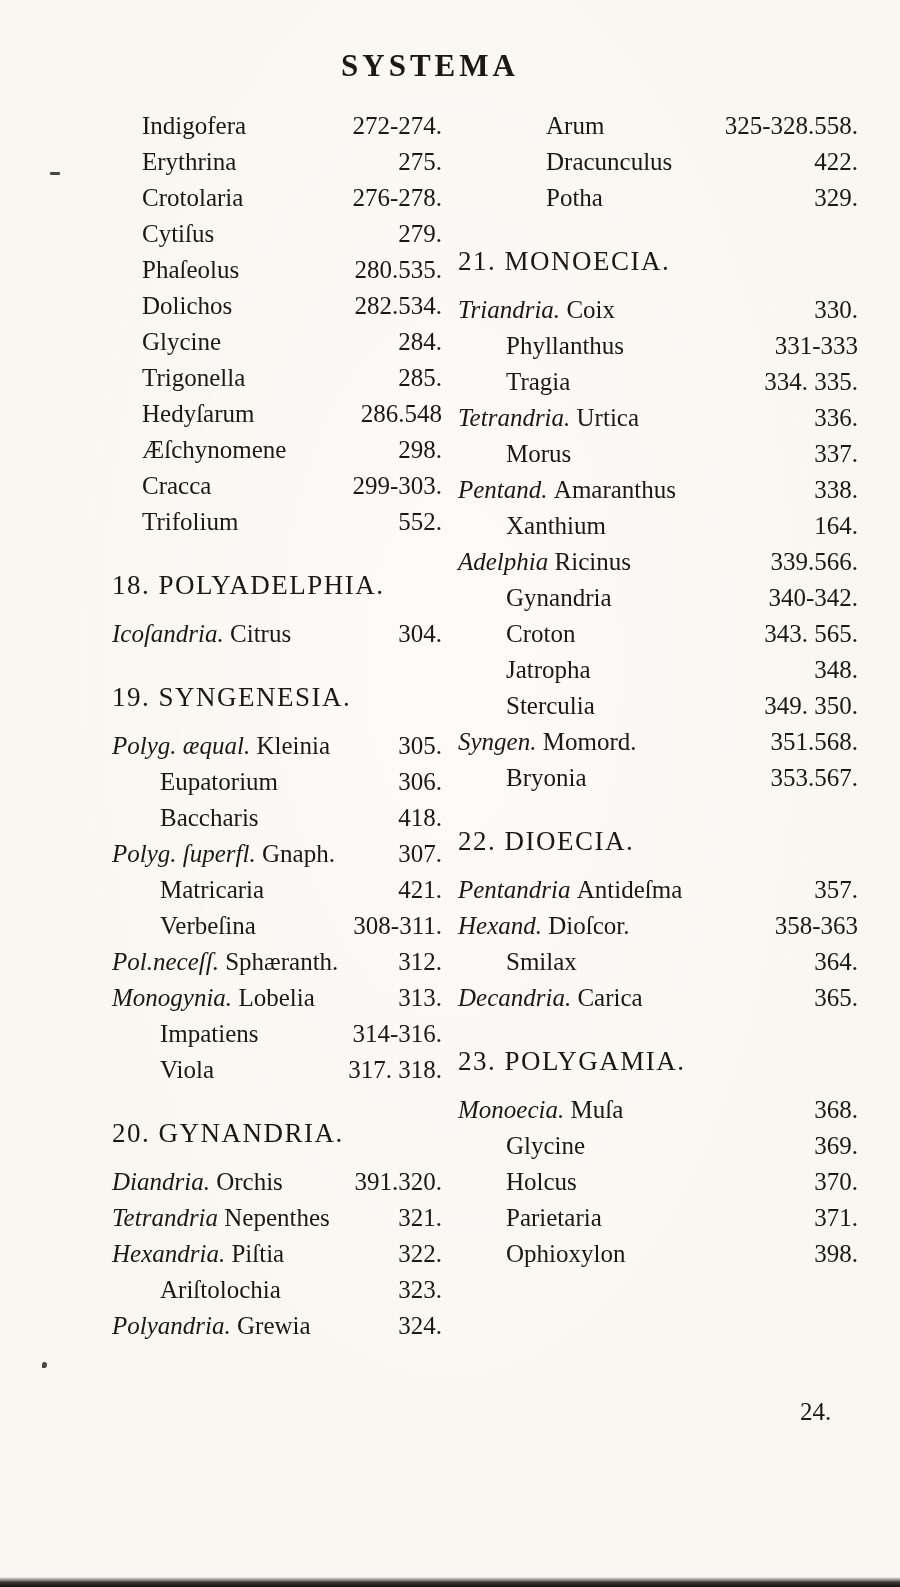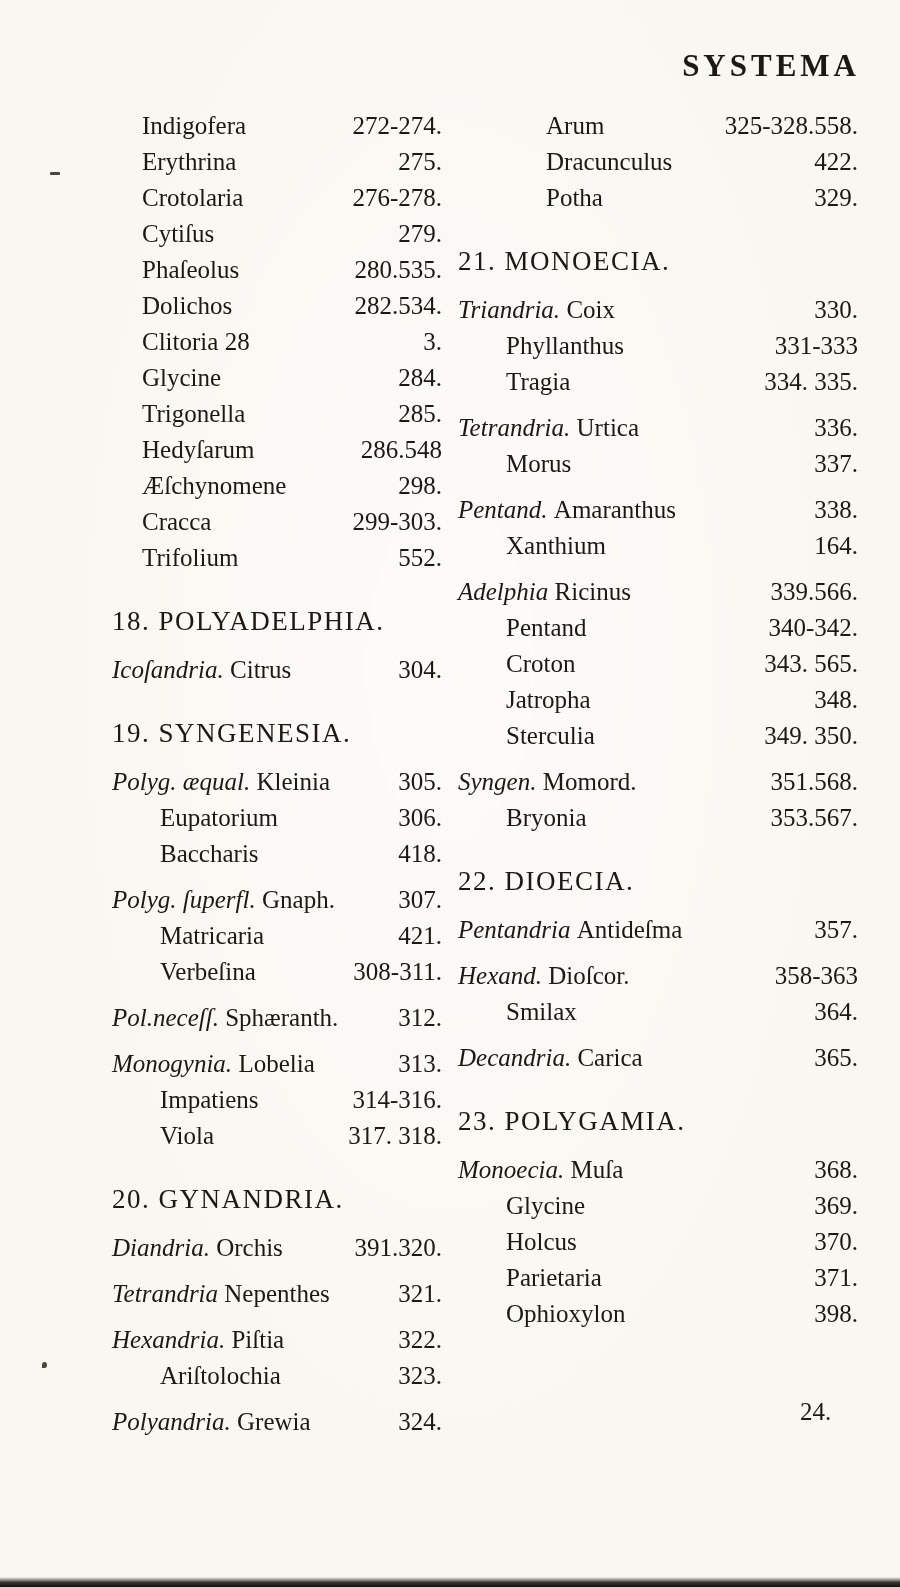--- a/index.html
+++ b/index.html
@@ -21,21 +21,21 @@
     color: var(--ink);
     background:
       radial-gradient(ellipse at 50% 42%, rgba(255,255,255,0.55) 0%, rgba(255,255,255,0) 65%),
       var(--paper);
   }
   .title {
     position: absolute;
     top: 48px;
     left: 0;
     width: 860px;
-    text-align: right;
+    text-align: center;
     font-size: 31px;
     font-weight: 700;
     letter-spacing: 4px;
     color: var(--ink);
   }
   .col {
     position: absolute;
     top: 108px;
     font-size: 25px;
   }
@@ -49,21 +49,21 @@
     margin: 28px 0 14px 0;
     white-space: nowrap;
   }
   .entry {
     display: flex;
     justify-content: space-between;
     align-items: baseline;
     line-height: 36px;
     white-space: nowrap;
   }
-  .entry.gap { margin-top: 10px; }
+  .entry.gap { margin-top: 0; }
   .indent-0 { padding-left: 0; }
   .indent-1 { padding-left: 30px; }
   .indent-2 { padding-left: 48px; align-items: center; }
   .indent-3 { padding-left: 88px; }
   .prefix { font-style: italic; }
   .pages { margin-left: 10px; white-space: pre; }
 
   .catchword {
     position: absolute;
     top: 1398px;
@@ -111,24 +111,20 @@
       </div>
       <div class="entry indent-1">
         <span class="entry-text"><span class="genus">Phaſeolus</span></span>
         <span class="pages">280.535.</span>
       </div>
       <div class="entry indent-1">
         <span class="entry-text"><span class="genus">Dolichos</span></span>
         <span class="pages">282.534.</span>
       </div>
       <div class="entry indent-1">
-        <span class="entry-text"><span class="genus">Clitoria 28</span></span>
-        <span class="pages">3.</span>
-      </div>
-      <div class="entry indent-1">
         <span class="entry-text"><span class="genus">Glycine</span></span>
         <span class="pages">284.</span>
       </div>
       <div class="entry indent-1">
         <span class="entry-text"><span class="genus">Trigonella</span></span>
         <span class="pages">285.</span>
       </div>
       <div class="entry indent-1">
         <span class="entry-text"><span class="genus">Hedyſarum</span></span>
         <span class="pages">286.548</span>
@@ -254,21 +250,21 @@
       </div>
       <div class="entry indent-2">
         <span class="entry-text"><span class="genus">Xanthium</span></span>
         <span class="pages">164.</span>
       </div>
       <div class="entry indent-0 gap">
         <span class="entry-text"><span class="prefix">Adelphia </span><span class="genus">Ricinus</span></span>
         <span class="pages">339.566.</span>
       </div>
       <div class="entry indent-2">
-        <span class="entry-text"><span class="genus">Pentand</span></span>
+        <span class="entry-text"><span class="genus">Gynandria</span></span>
         <span class="pages">340-342.</span>
       </div>
       <div class="entry indent-2">
         <span class="entry-text"><span class="genus">Croton</span></span>
         <span class="pages">343. 565.</span>
       </div>
       <div class="entry indent-2">
         <span class="entry-text"><span class="genus">Jatropha</span></span>
         <span class="pages">348.</span>
       </div>

